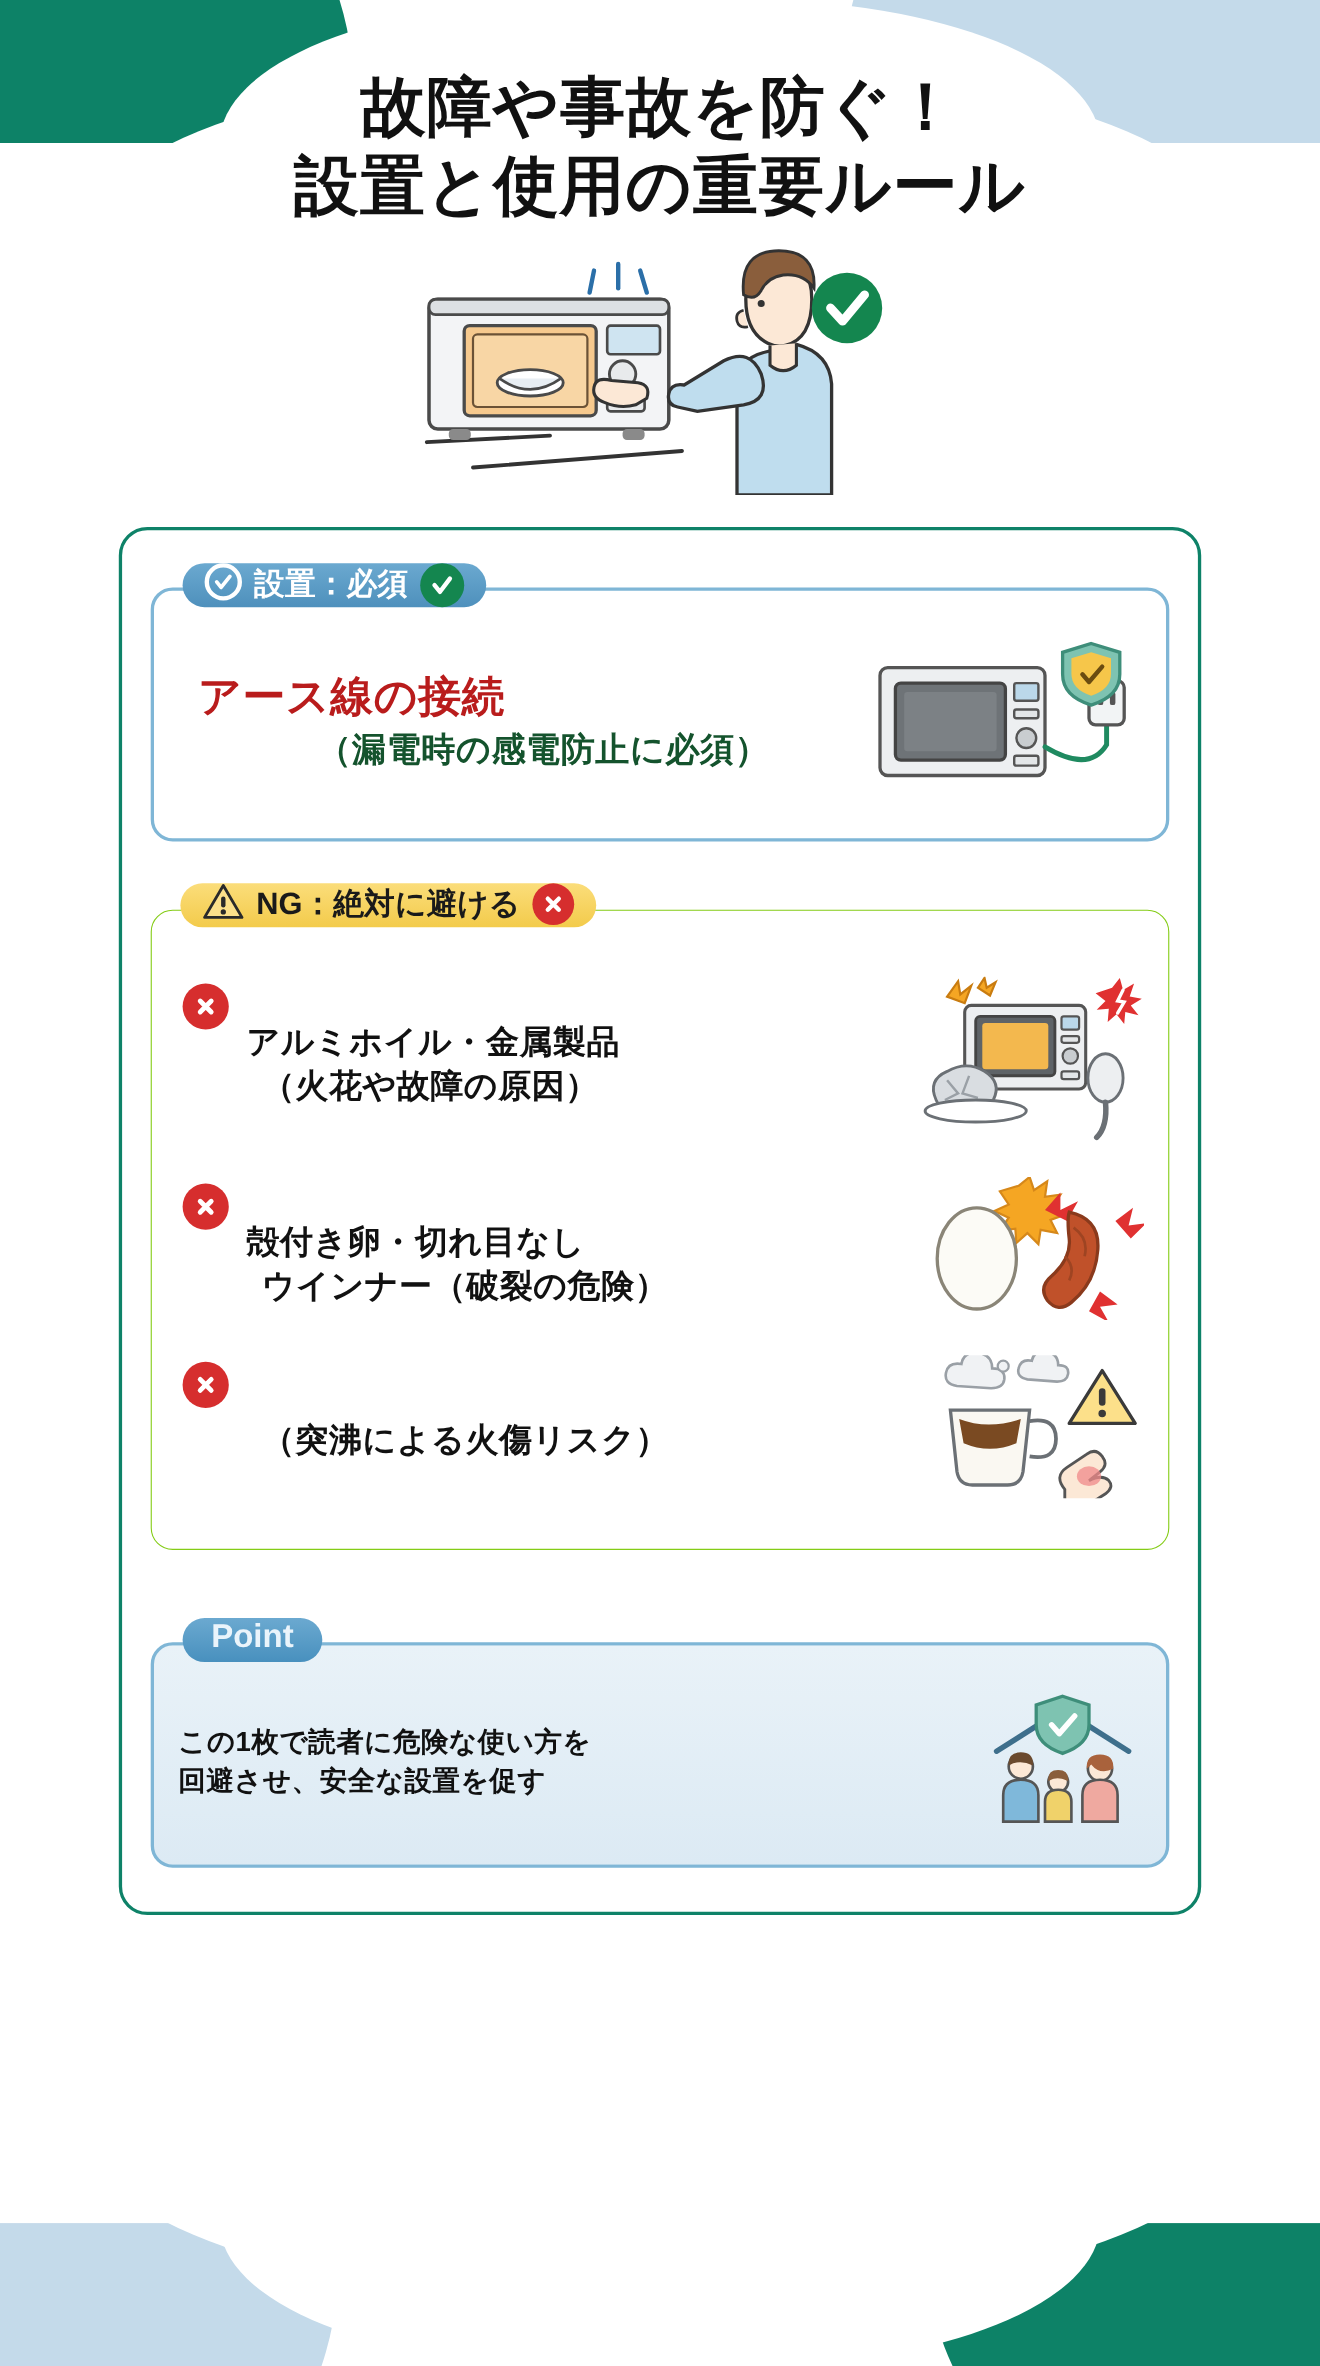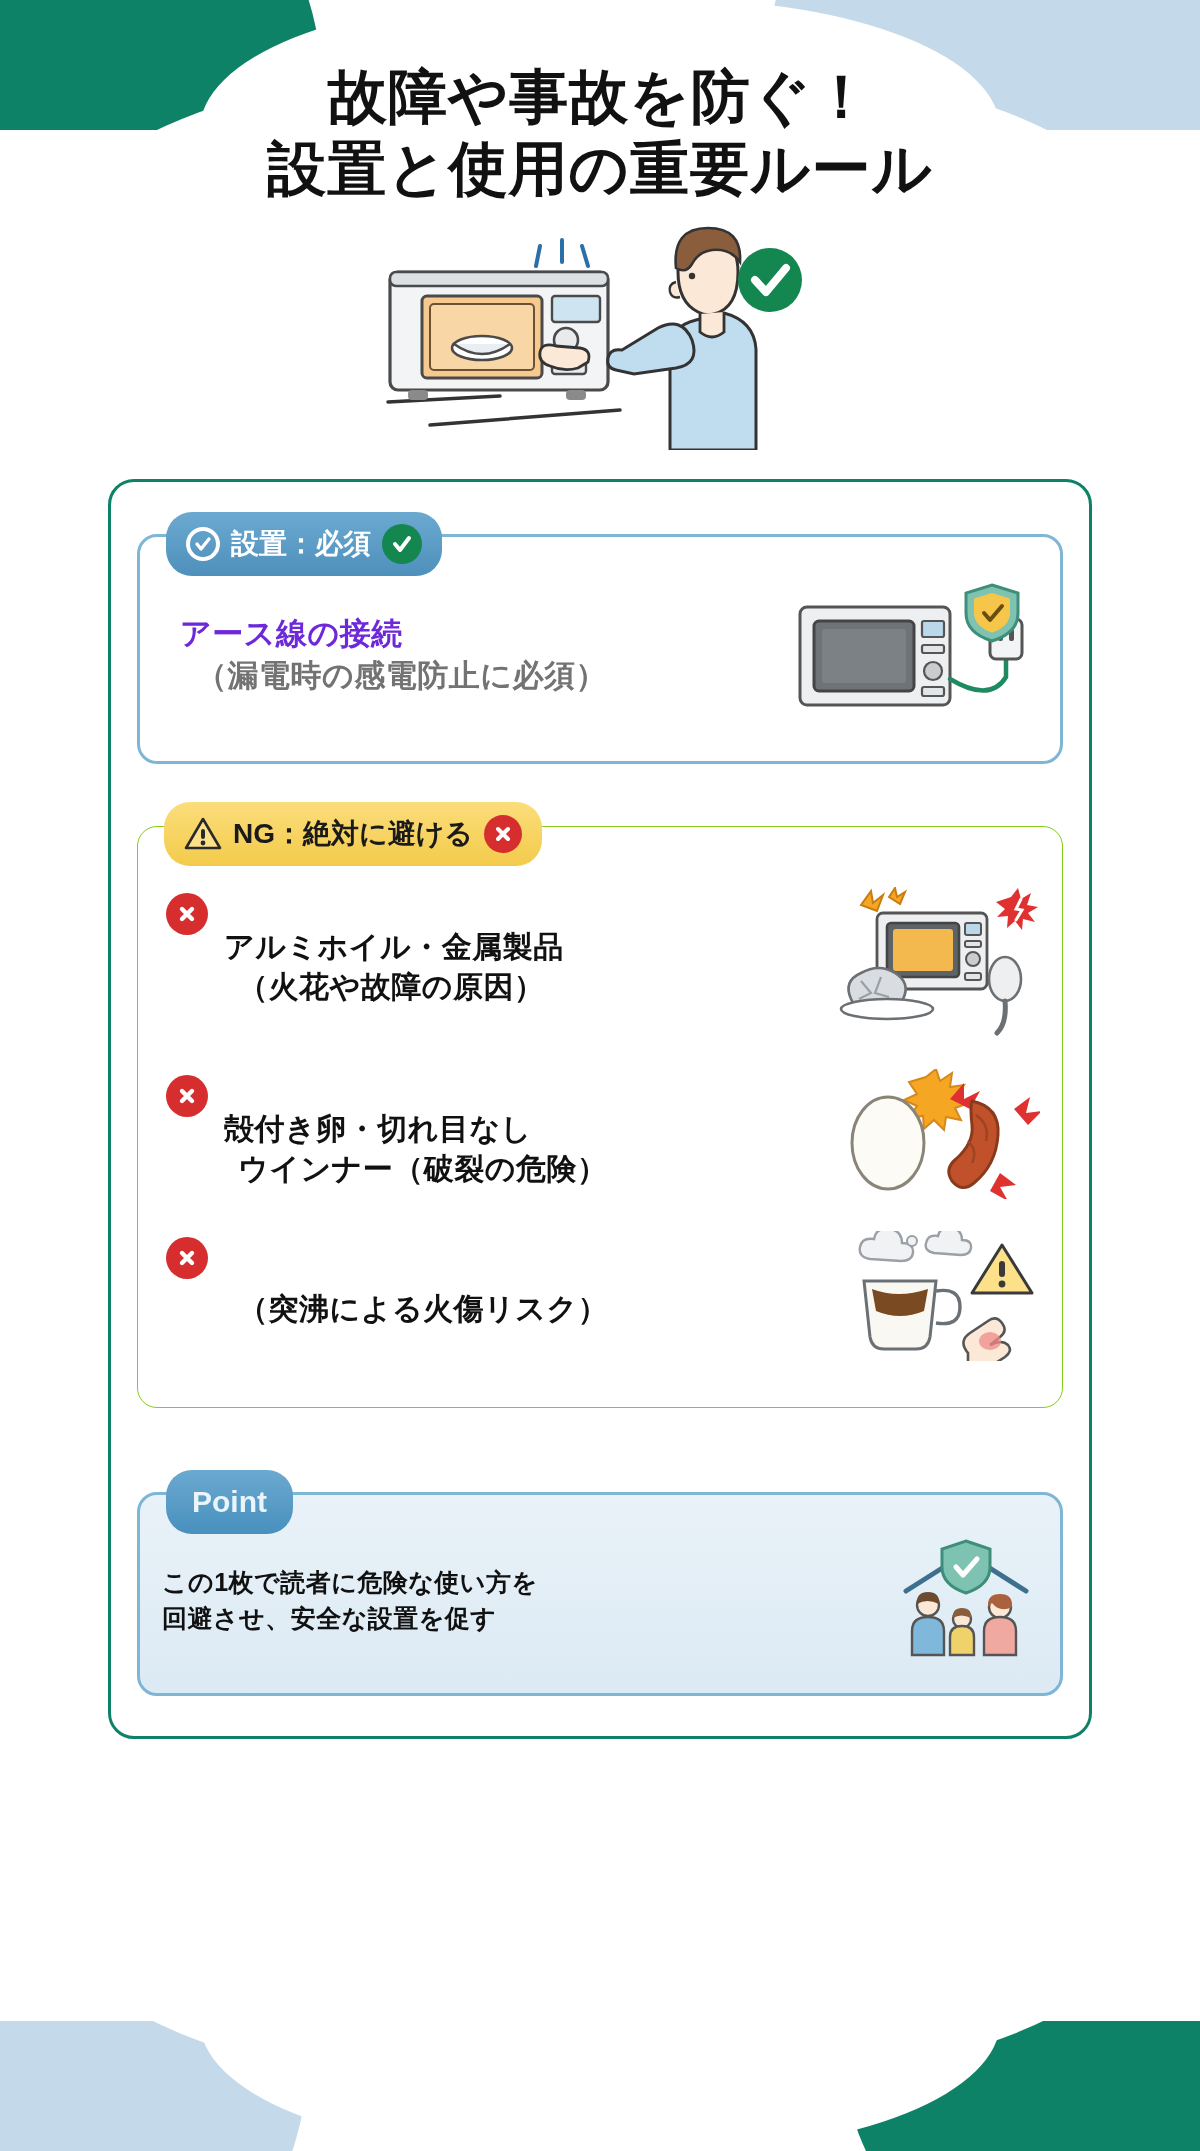--- a/index.html
+++ b/index.html
@@ -106,22 +106,22 @@
   .card-point  { border:3px solid #7FB6D6; background:linear-gradient(180deg,#E9F2F8 0%,#DCEAF4 100%); }
 
   .card-body { display:flex; align-items:center; }
   .card-text { flex:1 1 auto; }
   .card-art  { flex:0 0 auto; }
 
   
   .badge {
     position:absolute;
     top:-25px; left:26px;
-    display:flex; align-items:center; gap:11px;
-    height:64px;
+    display:flex; align-items:flex-start; gap:11px;
+    height:40px;
     padding:0 20px;
     border-radius:26px;
     font-size:28px;
     font-weight:900;
     white-space:nowrap;
   }
   .badge-blue   { background:linear-gradient(180deg,#6BA9D0 0%,#4E90BC 100%); color:#ffffff; }
   .badge-yellow { background:linear-gradient(180deg,#FBDD7A 0%,#F3CB4B 100%); color:#1A1A1A; }
   .badge-point  { background:linear-gradient(180deg,#6BA9D0 0%,#4890BE 100%); color:#EAF4FB; font-size:30px; padding:0 26px; }
 
@@ -130,22 +130,22 @@
   
   .ico-circle { border-radius:50%; display:inline-flex; align-items:center; justify-content:center; }
   .chk-white-ring { width:34px; height:34px; border:4px solid #ffffff; }
   .chk-green  { width:40px; height:40px; background:#14864F; }
   .x-red      { width:42px; height:42px; background:#D62E2E; }
   .x-red-sm   { width:38px; height:38px; background:#D62E2E; }
 
   
   .card1 { margin-top:6px; padding:46px 18px 34px 18px; min-height:196px; }
   .card1 .card-text { padding-left:22px; }
-  .t-main { font-size:31px; font-weight:900; color:#6d28d9; letter-spacing:0.5px; line-height:1.35; }
-  .t-sub  { font-size:31px; font-weight:900; color:#737373; letter-spacing:0.5px; line-height:1.35; padding-left:16px; }
+  .t-main { font-size:39px; font-weight:900; color:#b91c1c; letter-spacing:0.5px; line-height:1.35; }
+  .t-sub  { font-size:31px; font-weight:900; color:#14532d; letter-spacing:0.5px; line-height:1.35; padding-left:16px;text-align:center; }
 
   
   .card2 { margin-top:62px; padding:44px 16px 30px 16px; }
   .ng-row { display:flex; align-items:flex-start; padding:16px 6px 16px 12px; }
   .ng-ico { flex:0 0 auto; margin-top:6px; }
   .ng-txt { flex:1 1 auto; padding-left:16px;margin-top:40px; }
   .ng-line1 { font-size:30px; font-weight:900; color:#111; line-height:1.34; letter-spacing:0.5px; }
   .ng-line2 { font-size:30px; font-weight:900; color:#111; line-height:1.34; letter-spacing:0.5px; padding-left:14px; }
   .ng-art { flex:0 0 auto; display:flex; align-items:center; }
 

